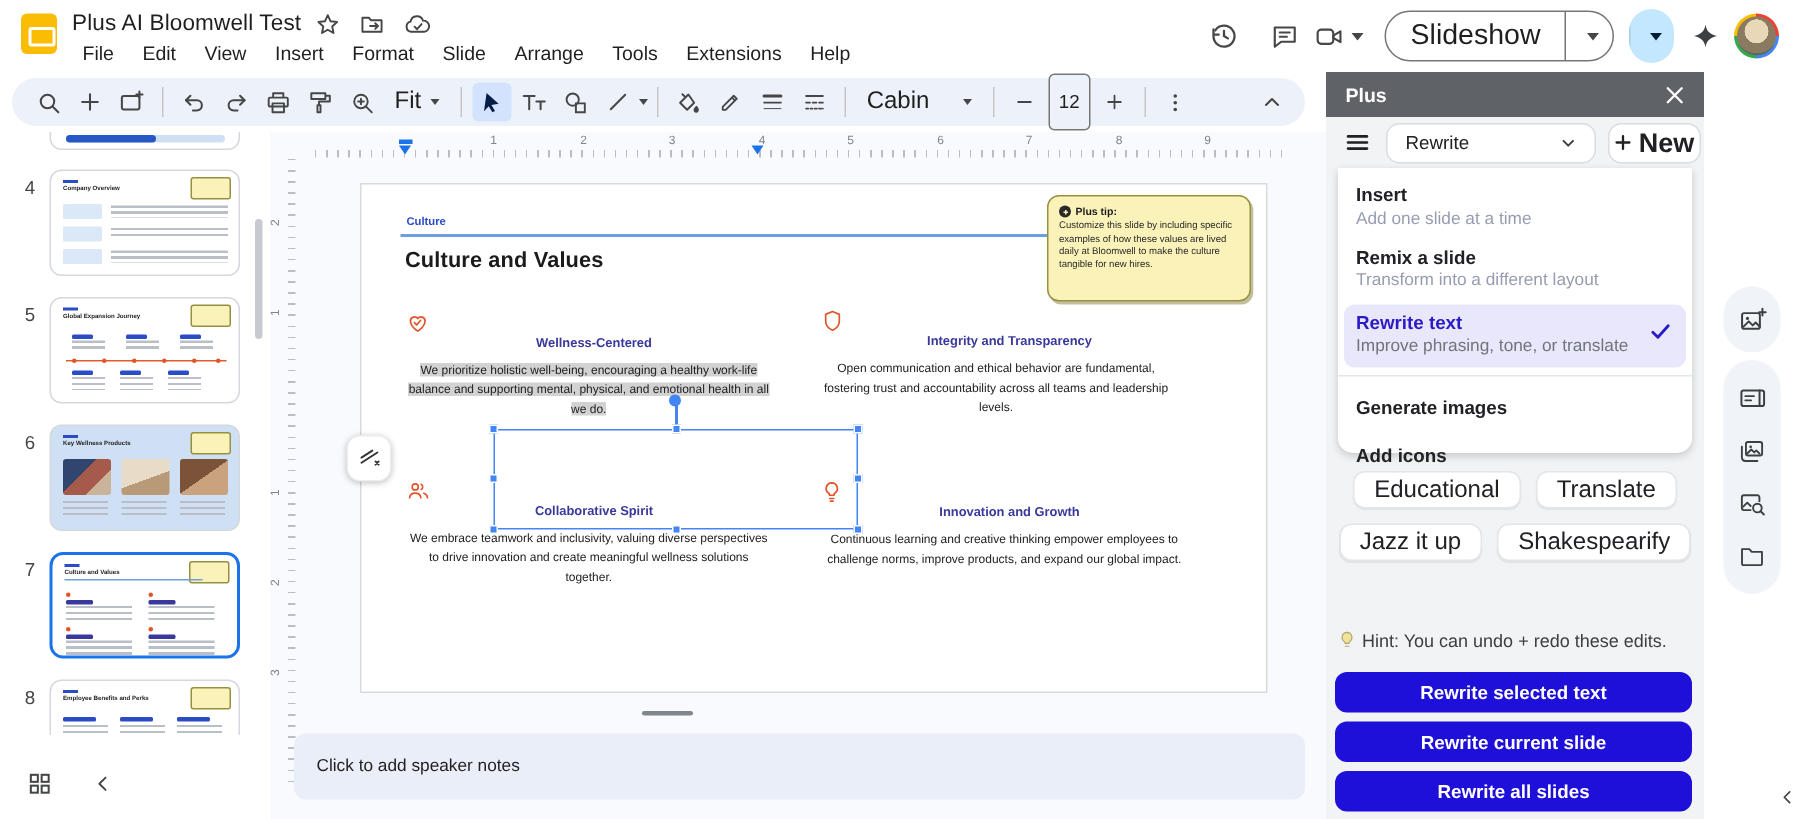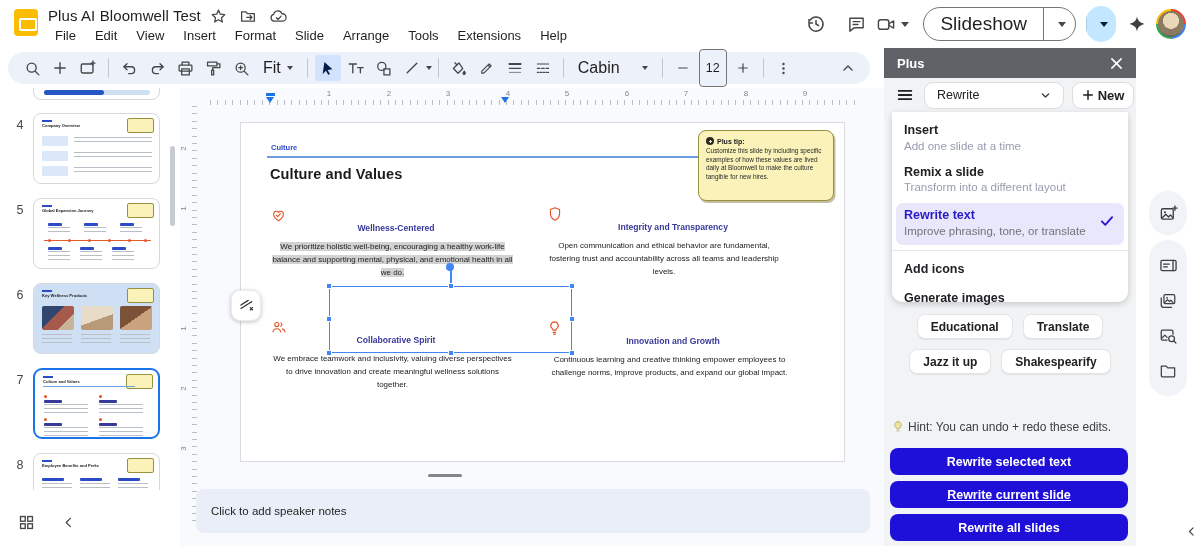--- a/index.html
+++ b/index.html
@@ -100,32 +100,32 @@
   .speaker-notes { position:absolute; left:16px; top:401px; width:674px; height:44px; background:#e9eef8; border-radius:8px; display:flex; align-items:center; padding-left:15px; }
   .speaker-notes span { font-size:11.5px; color:#1f1f1f; }
 
   
   .plus-panel { position:absolute; left:884px; top:-40px; width:252px; height:498px; background:#f1f3f4; }
   .pp-header { position:absolute; left:0; top:0; width:252px; height:30px; background:#5f6368; display:flex; align-items:center; justify-content:space-between; padding:0 13px; }
   .pp-header .pp-title { font-size:13px; font-weight:bold; color:#fff; }
   .pp-controls { position:absolute; left:0; top:30px; width:252px; height:34px; display:flex; align-items:center; }
   .hamburger { margin:0 10px 0 12px; color:#202124; }
   .pp-select { width:140px; height:27px; background:#fff; border:1px solid #dadce0; border-radius:9px; display:flex; align-items:center; justify-content:space-between; padding:0 12px; font-size:12.5px; color:#202124; }
-  .pp-new { margin-left:8px; width:62px; height:27px; background:#fff; border:1px solid #dadce0; border-radius:9px; display:flex; align-items:center; justify-content:center; gap:4px; font-size:13px; font-weight:bold; color:#202124; }
+  .pp-new { margin-left:8px; width:62px; height:27px; background:#fff; border:1px solid #dadce0; border-radius:9px; display:flex; align-items:center; justify-content:center; gap:4px; font-size:18px; font-weight:bold; color:#202124; }
   .pp-menu { position:absolute; left:8px; top:64px; width:236px; height:190px; background:#fff; border-radius:0 0 10px 10px; box-shadow:0 2px 6px rgba(0,0,0,.18); padding-top:6px; }
   .pp-item { padding:5px 12px 6px 12px; }
   .pp-item .lab { font-size:12.5px; font-weight:bold; color:#202124; line-height:1.25; }
   .pp-item .sub { font-size:11.5px; color:#979db0; line-height:1.3; }
   .pp-item.sel { margin:2px 4px; padding:5px 8px 6px 8px; background:#e8e7fc; border-radius:7px; position:relative; }
   .pp-item.sel .lab { color:#2b1bc7; }
   .pp-item.sel .sub { color:#70757a; }
   .pp-item.sel .check { position:absolute; right:10px; top:12px; color:#2b1bc7; }
   .pp-divider { height:1px; background:#e4e6e8; margin:5px 0 6px 0; }
   .pp-pills { position:absolute; left:8px; top:266px; width:236px; display:flex; flex-wrap:wrap; justify-content:center; gap:10px; }
-  .pill { height:25px; background:#fff; border:1px solid #e3e5e8; border-radius:8px; box-shadow:0 1px 1px rgba(0,0,0,.07); display:flex; align-items:center; padding:0 13px; font-size:12px; font-weight:bold; color:#202124; }
+  .pill { height:25px; background:#fff; border:1px solid #e3e5e8; border-radius:8px; box-shadow:0 1px 1px rgba(0,0,0,.07); display:flex; align-items:center; padding:0 13px; font-size:16px; font-weight:normal; color:#202124; }
   .pp-hint { position:absolute; left:8px; top:372px; display:flex; align-items:center; gap:4px; font-size:12px; color:#3c4043; }
   .pp-action { position:absolute; left:6px; width:238px; height:27px; background:#1e0fd9; border-radius:8px; display:flex; align-items:center; justify-content:center; font-size:12.5px; font-weight:bold; color:#fff; }
 
   
   .right-strip { position:absolute; left:1136px; top:-40px; width:64px; height:498px; background:#fff; }
   .pod { position:absolute; left:13px; width:38px; background:#f0f4f9; border-radius:19px; display:flex; flex-direction:column; align-items:center; color:#3c4043; }
   .pod1 { top:143px; height:44px; justify-content:center; }
   .pod2 { top:192px; height:156px; justify-content:space-around; padding:8px 0; }
   .rs-chevron { position:absolute; right:2px; bottom:8px; color:#444746; }
 </style>
@@ -606,42 +606,42 @@
         <div class="pp-item sel">
           <div class="lab">Rewrite text</div>
           <div class="sub">Improve phrasing, tone, or translate</div>
           <span class="check">
               <svg width="14" height="12" viewBox="0 0 16 14" fill="none" stroke="currentColor" stroke-width="2.2" stroke-linecap="round" stroke-linejoin="round">
                 <path d="M2 7.5l4 4L14 2.5"></path>
               </svg>
             </span>
         </div>
         <div class="pp-divider"></div>
+        <div class="pp-item" style="padding-top:8px;padding-bottom:12px;">
+          <div class="lab">Generate images</div>
+        </div>
         <div class="pp-item">
           <div class="lab">Add icons</div>
-        </div>
-        <div class="pp-item" style="padding-top:8px;padding-bottom:12px;">
-          <div class="lab">Generate images</div>
         </div>
       </div>
       <div class="pp-pills">
         <span class="pill">Educational</span>
         <span class="pill">Translate</span>
         <span class="pill">Jazz it up</span>
         <span class="pill">Shakespearify</span>
       </div>
       <div class="pp-hint">
         <svg width="12" height="14" viewBox="0 0 18 22" fill="#f2e39a" stroke="#b0a670" stroke-width="1.2" stroke-linecap="round">
             <path d="M9 2.5a5.2 5.2 0 0 1 3 9.4c-.7.6-1 1.3-1 2.1H7c0-.8-.3-1.5-1-2.1a5.2 5.2 0 0 1 3-9.4z"></path>
             <path d="M7.2 17h3.6" fill="none"></path>
           </svg>
         <span>Hint: You can undo + redo these edits.</span>
       </div>
       <div class="pp-action" style="top:400px;">Rewrite selected text</div>
-      <div class="pp-action" style="top:433px;text-decoration:underline;">Rewrite current slide</div>
+      <div class="pp-action" style="top:433px;">Rewrite current slide</div>
       <div class="pp-action" style="top:466px;">Rewrite all slides</div>
     </aside>
 
     <aside class="right-strip">
       <div class="pod pod1">
         <span>
             <svg width="19" height="19" viewBox="0 0 20 20" fill="none" stroke="currentColor" stroke-width="1.4" stroke-linecap="round" stroke-linejoin="round">
               <rect x="2.5" y="5" width="12.5" height="11" rx="1.5"></rect>
               <circle cx="6.3" cy="8.7" r="1.1" fill="currentColor" stroke="none"></circle>
               <path d="M3.5 14.5l3.7-3.7 2.8 2.8 2-2 3 3"></path>

